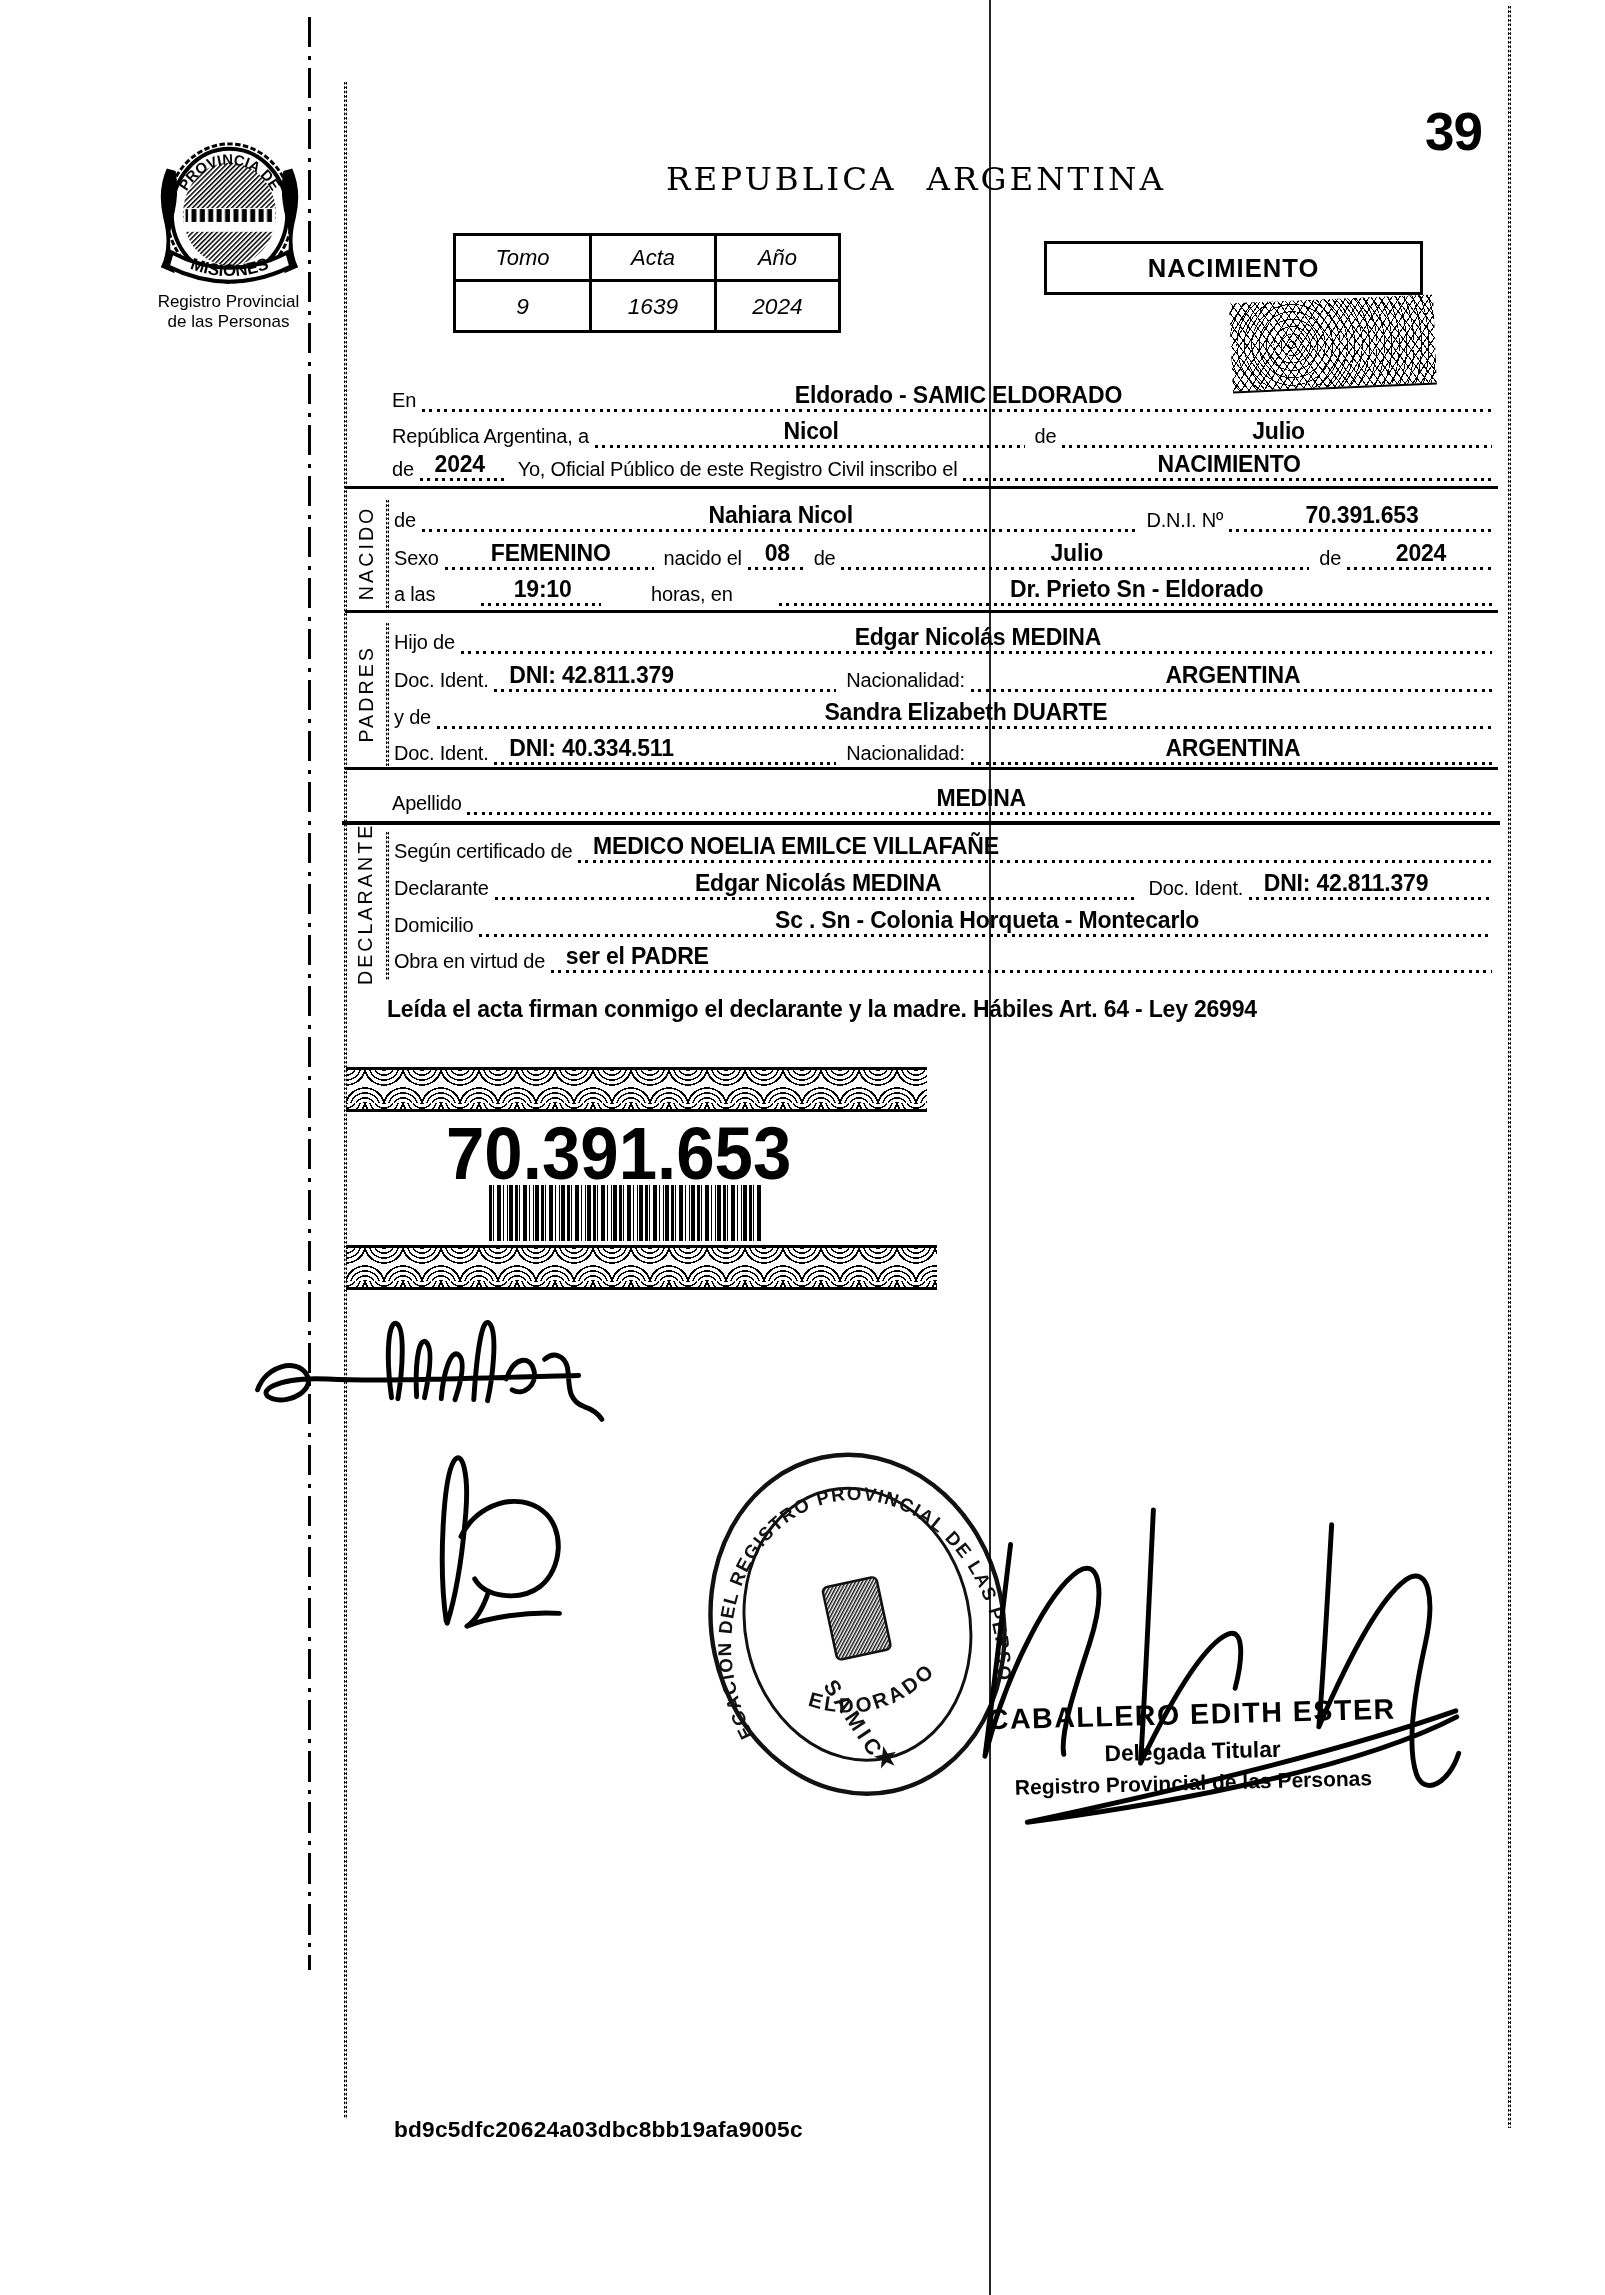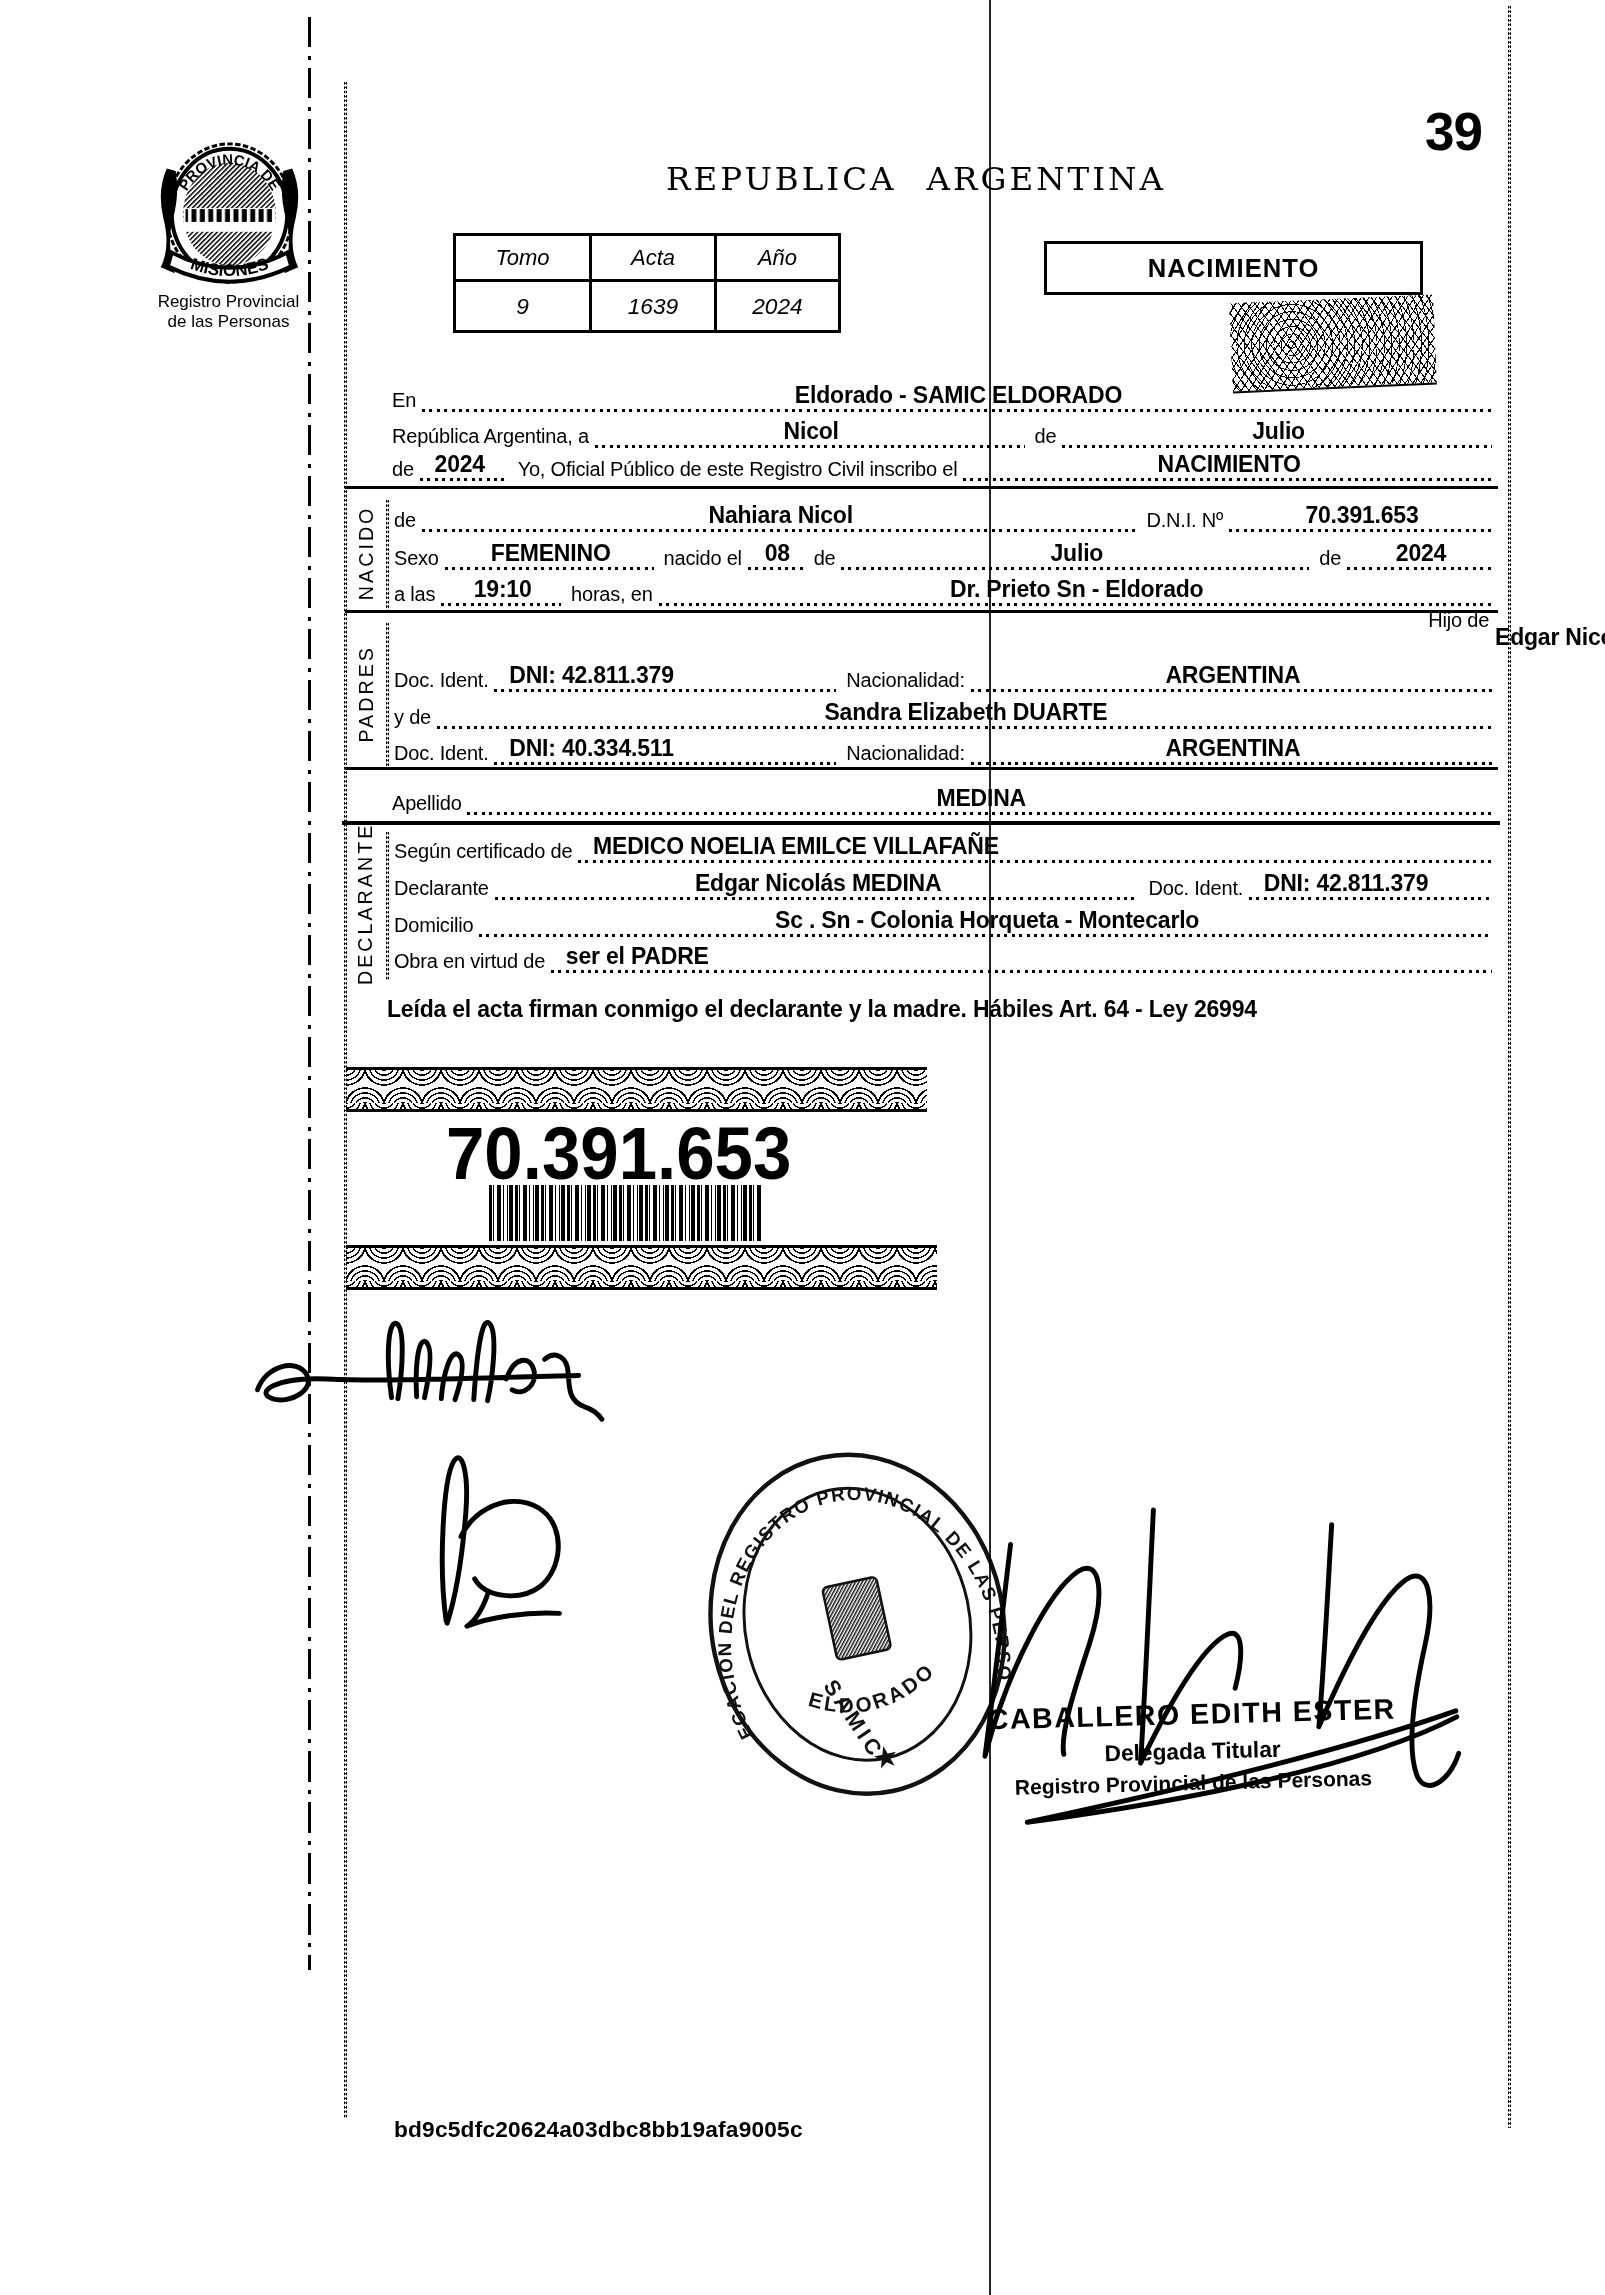--- a/index.html
+++ b/index.html
@@ -190,38 +190,38 @@
     <span class="fld">
         <span class="dots"></span>
         <span class="val">Julio</span>
       </span>
     <span class="lab mid">de</span>
     <span class="fld fixed" style="width:148px;">
         <span class="dots"></span>
         <span class="val">2024</span>
       </span>
   </div>
-  <div class="row" style="top:562px;left:394px;">
+  <div class="row" style="top:562px;left:394px;gap:40px;">
     <span class="lab">a las</span>
     <span class="fld fixed" style="width:123px;">
         <span class="dots"></span>
         <span class="val">19:10</span>
       </span>
     <span class="lab mid">horas, en</span>
     <span class="fld">
         <span class="dots"></span>
         <span class="val">Dr. Prieto Sn - Eldorado</span>
       </span>
   </div>
   <div class="squiggle" style="left:345px;top:610px;width:1153px;height:3.4px;"></div>
 
   <div class="side-label" style="left:298px;top:684px;width:138px;">PADRES</div>
   <div class="vline zigzag" style="left:386px;top:622px;height:145px;width:3px;"></div>
 
-  <div class="row" style="top:610px;left:394px;flex-direction:column;">
+  <div class="row" style="top:610px;left:394px;">
     <span class="lab">Hijo de</span>
     <span class="fld">
         <span class="dots"></span>
         <span class="val">Edgar Nicolás MEDINA</span>
       </span>
   </div>
   <div class="row" style="top:648px;left:394px;">
     <span class="lab">Doc. Ident.</span>
     <span class="fld fixed vleft" style="width:345px;">
         <span class="dots"></span>

